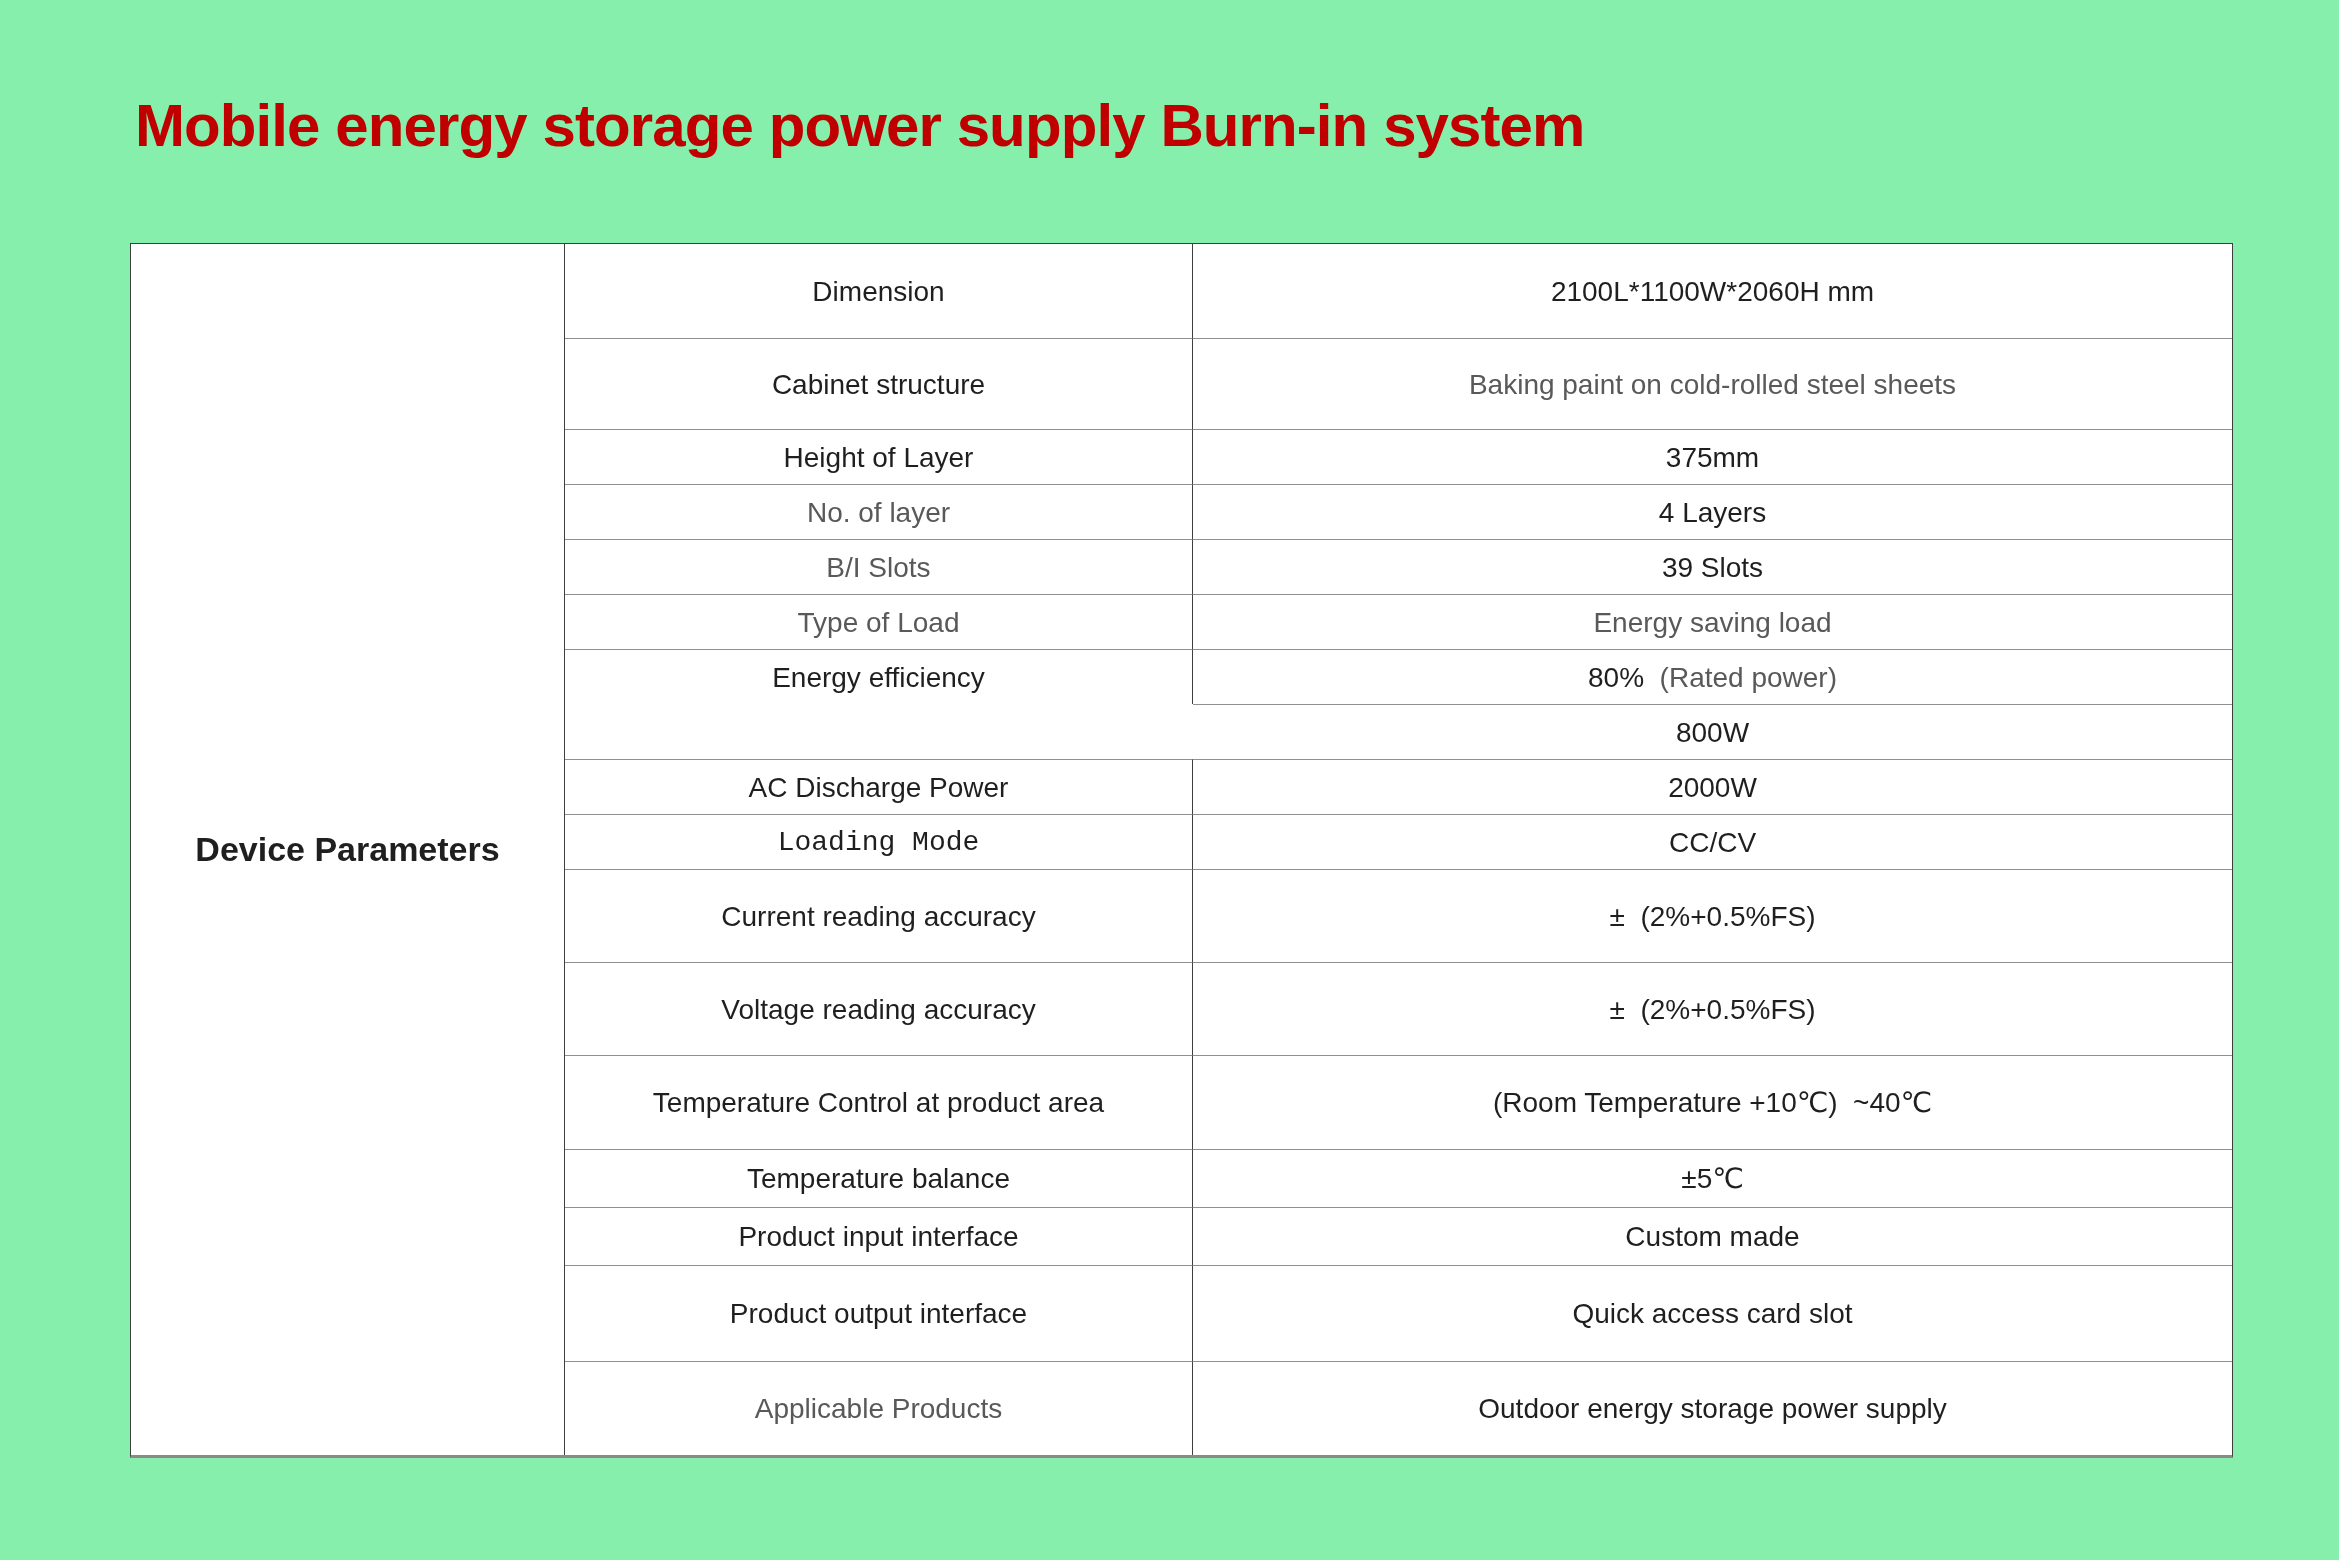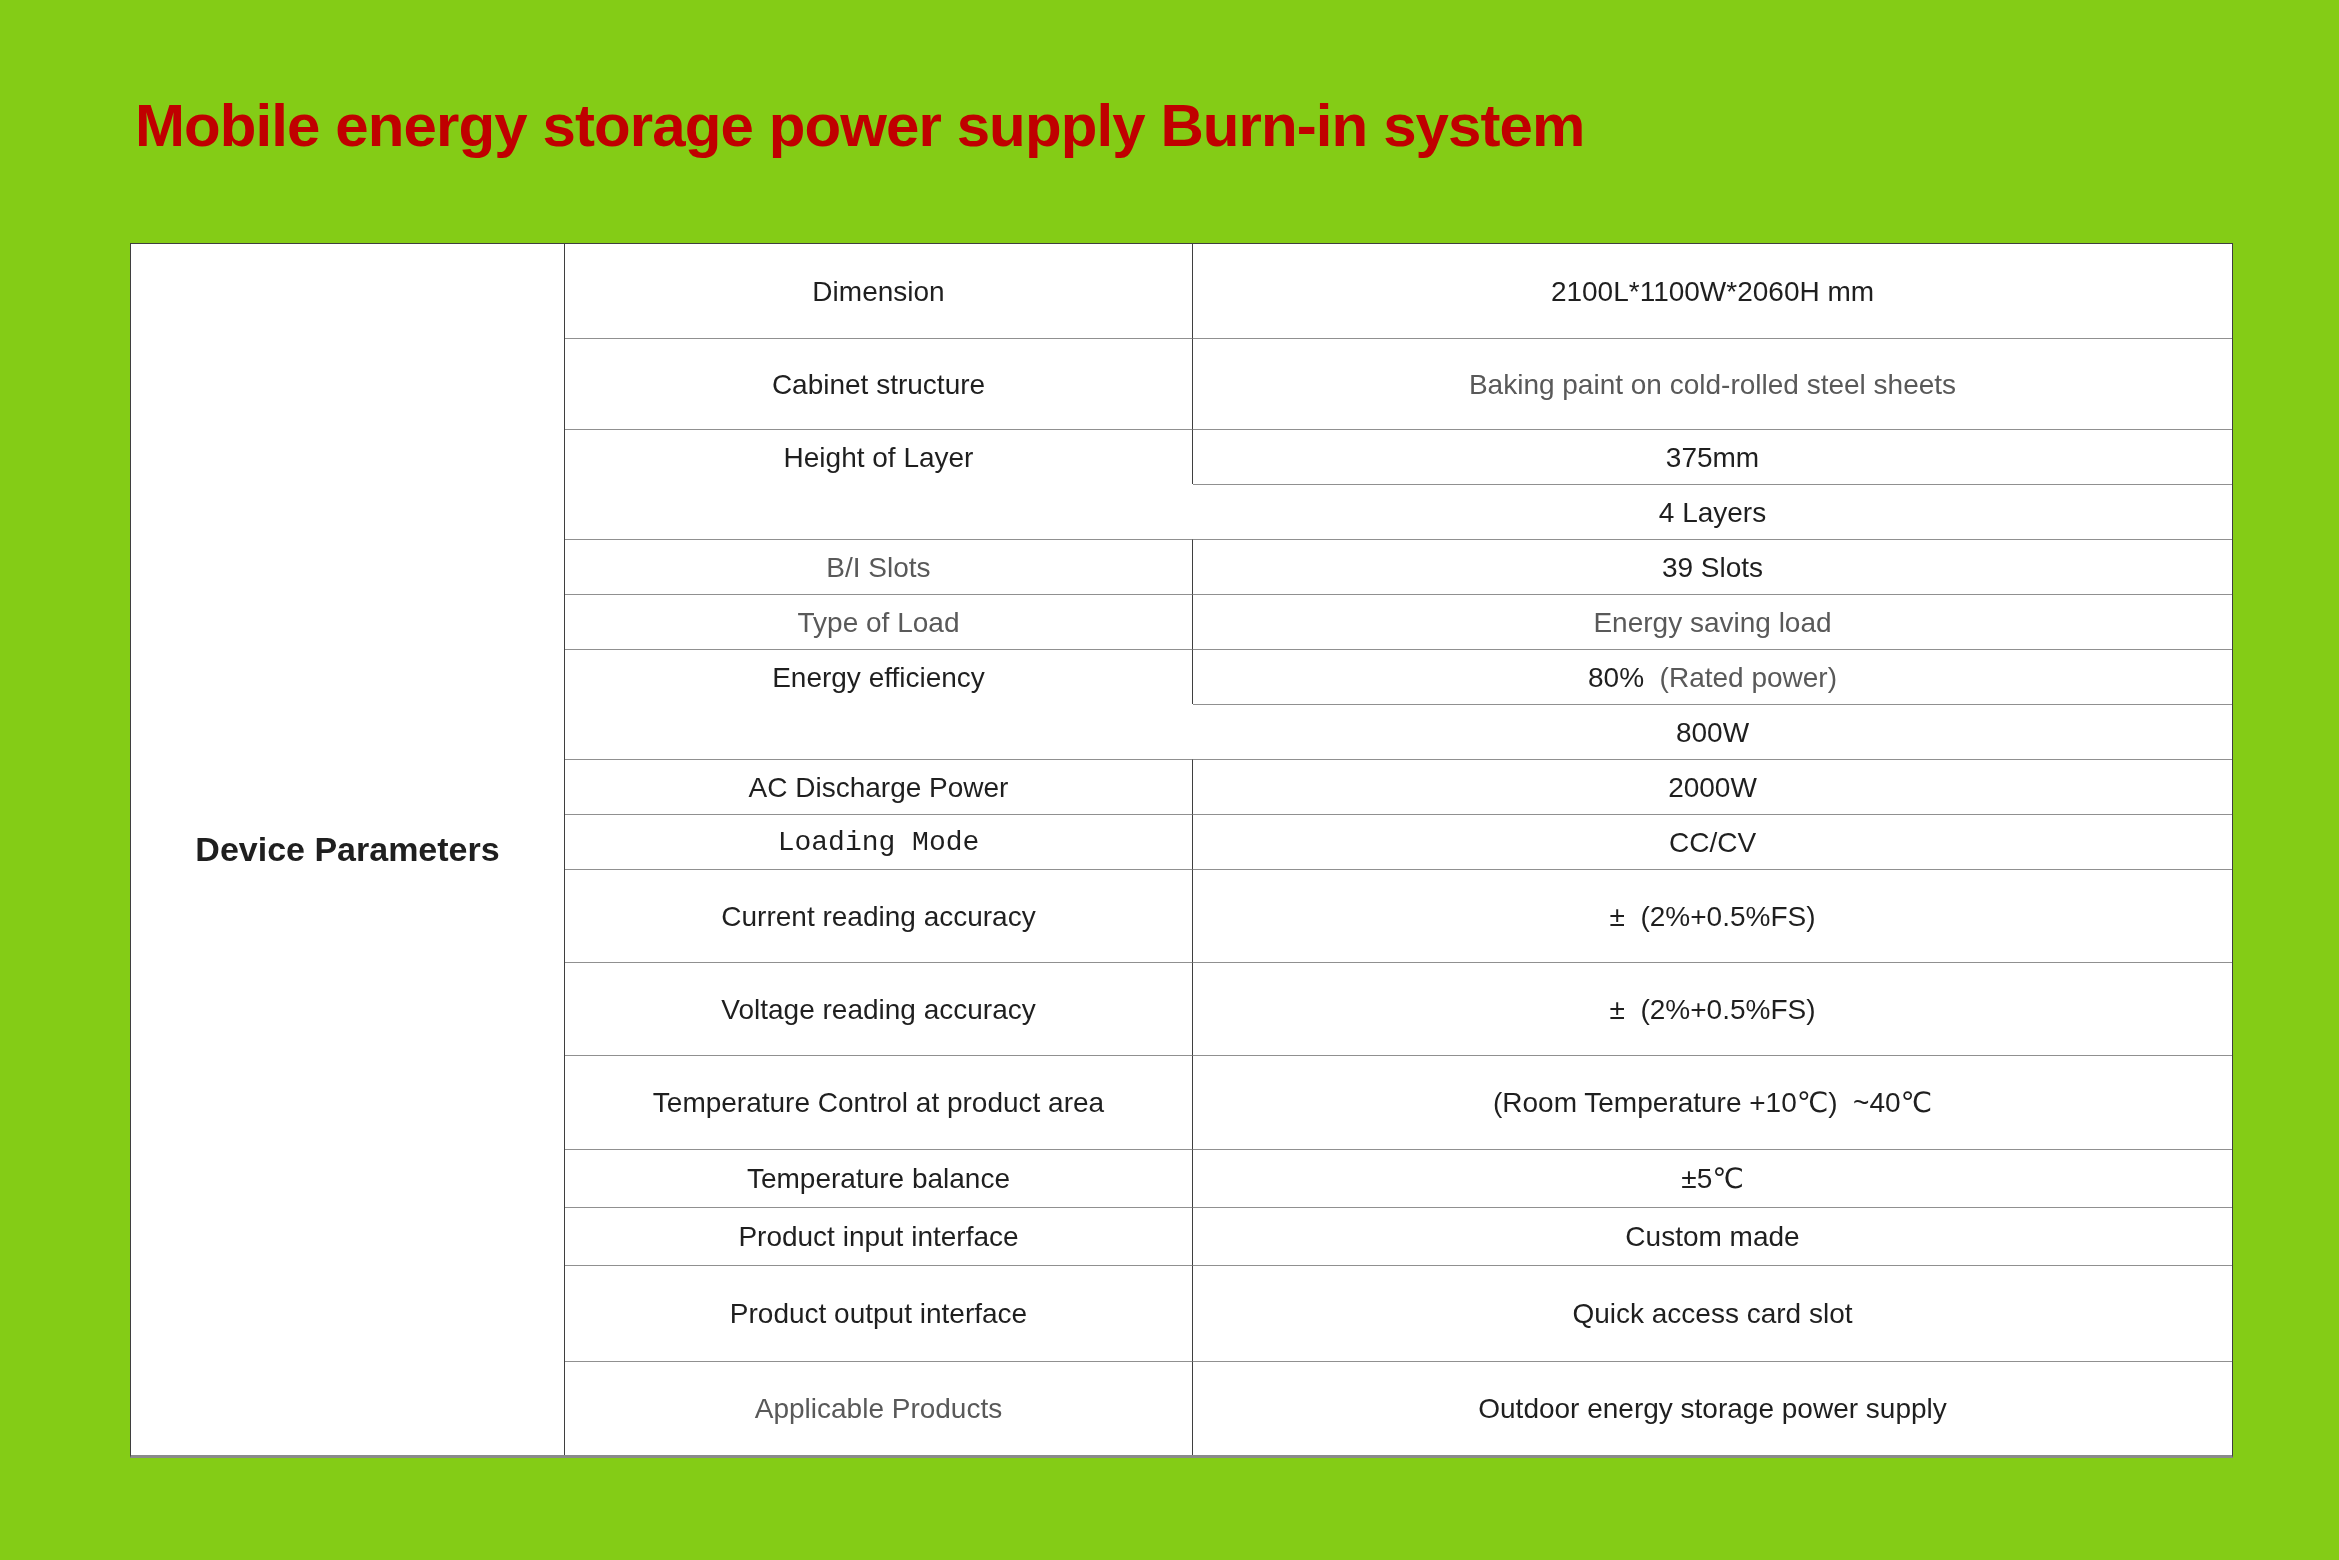--- a/index.html
+++ b/index.html
@@ -5,21 +5,21 @@
   html, body {
     margin: 0;
     padding: 0;
     background: #ffffff;
     font-family: "Liberation Sans", "DejaVu Sans", sans-serif;
   }
   .slide {
     position: relative;
     width: 2339px;
     height: 1561px;
-    background: #84cc16;
+    background: #86efac;
     overflow: hidden;
   }
   .title {
     position: absolute;
     left: 135px;
     top: 91px;
     margin: 0;
     font-size: 60px;
     font-weight: 700;
     letter-spacing: -0.9px;
@@ -77,20 +77,21 @@
   <h1 class="title">Mobile energy storage power supply Burn-in system</h1>
   <div class="ptable">
     <div class="cell merged">Device Parameters</div>
 
   <div class="cell label-cell" style="grid-row: 1;">Dimension</div>
       <div class="cell value-cell" style="grid-row: 1;">2100L*1100W*2060H mm</div>
       <div class="cell label-cell has-top" style="grid-row: 2;">Cabinet structure</div>
       <div class="cell value-cell has-top gray" style="grid-row: 2;">Baking paint on cold-rolled steel sheets</div>
       <div class="cell label-cell has-top" style="grid-row: 3;">Height of Layer</div>
       <div class="cell value-cell has-top" style="grid-row: 3;">375mm</div>
+      <div class="cell label-cell has-top gray" style="grid-row: 4;">No. of layer</div>
       <div class="cell value-cell has-top" style="grid-row: 4;">4 Layers</div>
       <div class="cell label-cell has-top gray" style="grid-row: 5;">B/I Slots</div>
       <div class="cell value-cell has-top" style="grid-row: 5;">39 Slots</div>
       <div class="cell label-cell has-top gray" style="grid-row: 6;">Type of Load</div>
       <div class="cell value-cell has-top gray" style="grid-row: 6;">Energy saving load</div>
       <div class="cell label-cell has-top" style="grid-row: 7;">Energy efficiency</div>
       <div class="cell value-cell has-top" style="grid-row: 7;"><span class="">80%  </span><span class="gray">(Rated power)</span></div>
       <div class="cell value-cell has-top" style="grid-row: 8;">800W</div>
       <div class="cell label-cell has-top" style="grid-row: 9;">AC Discharge Power</div>
       <div class="cell value-cell has-top" style="grid-row: 9;">2000W</div>

